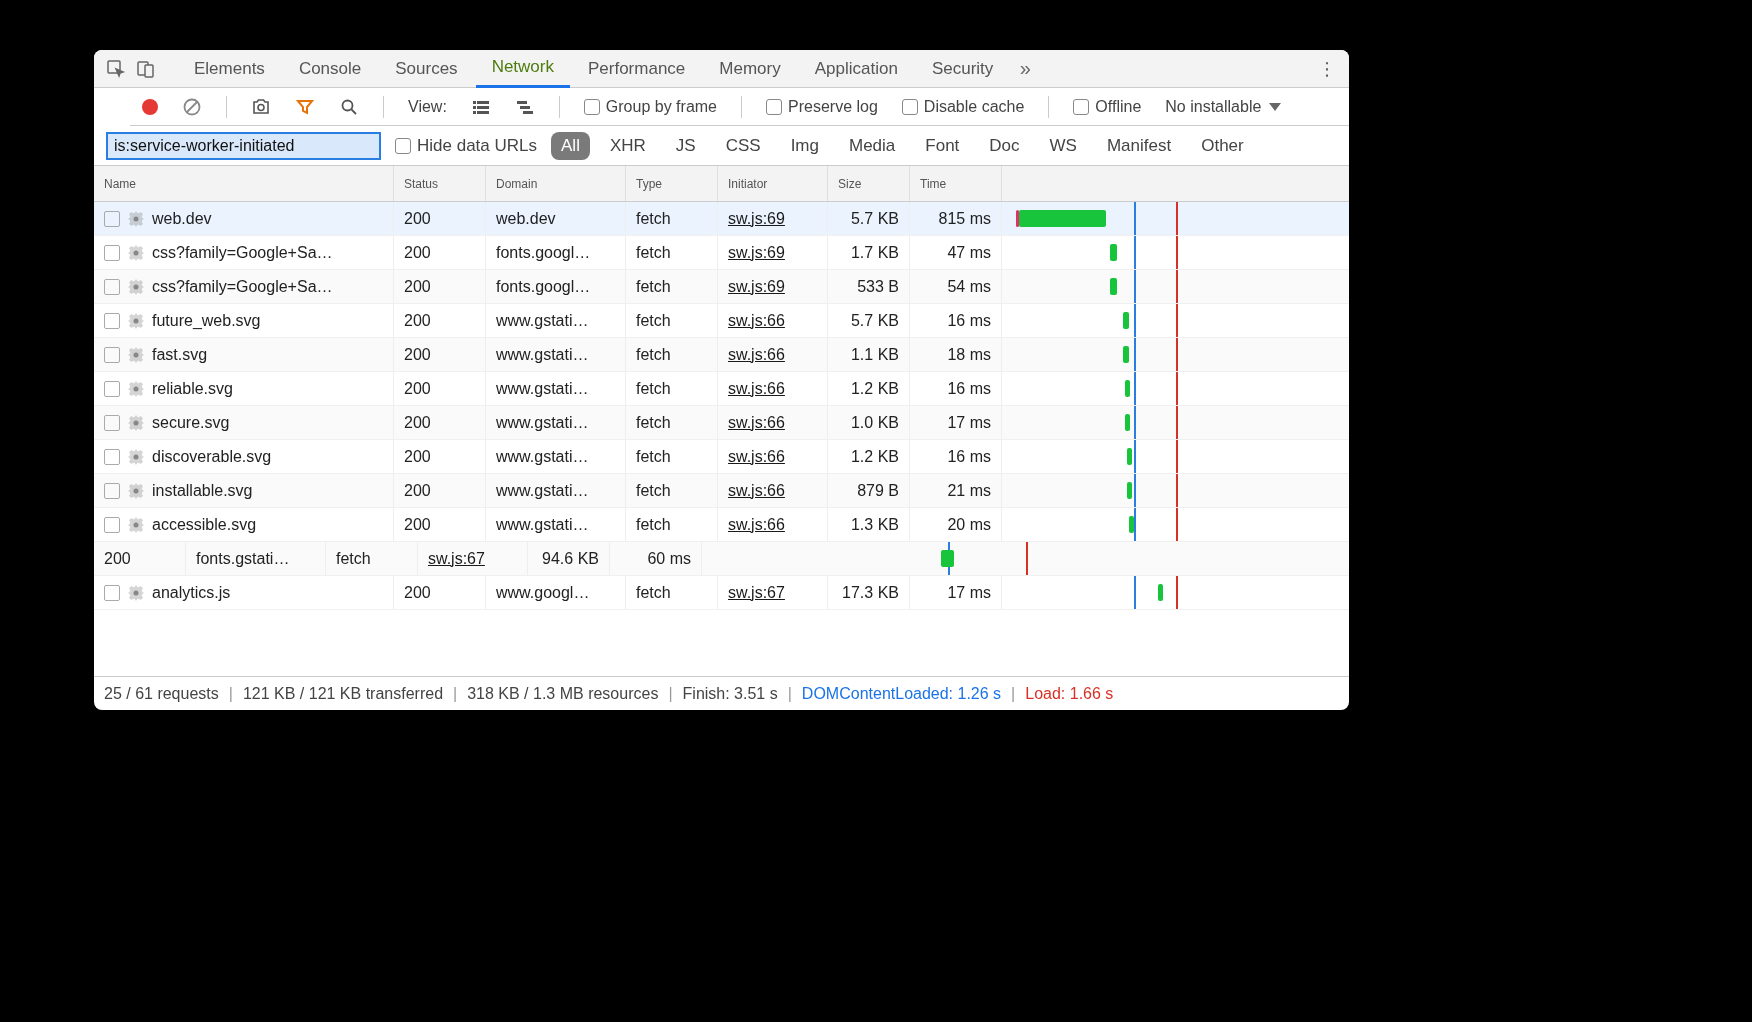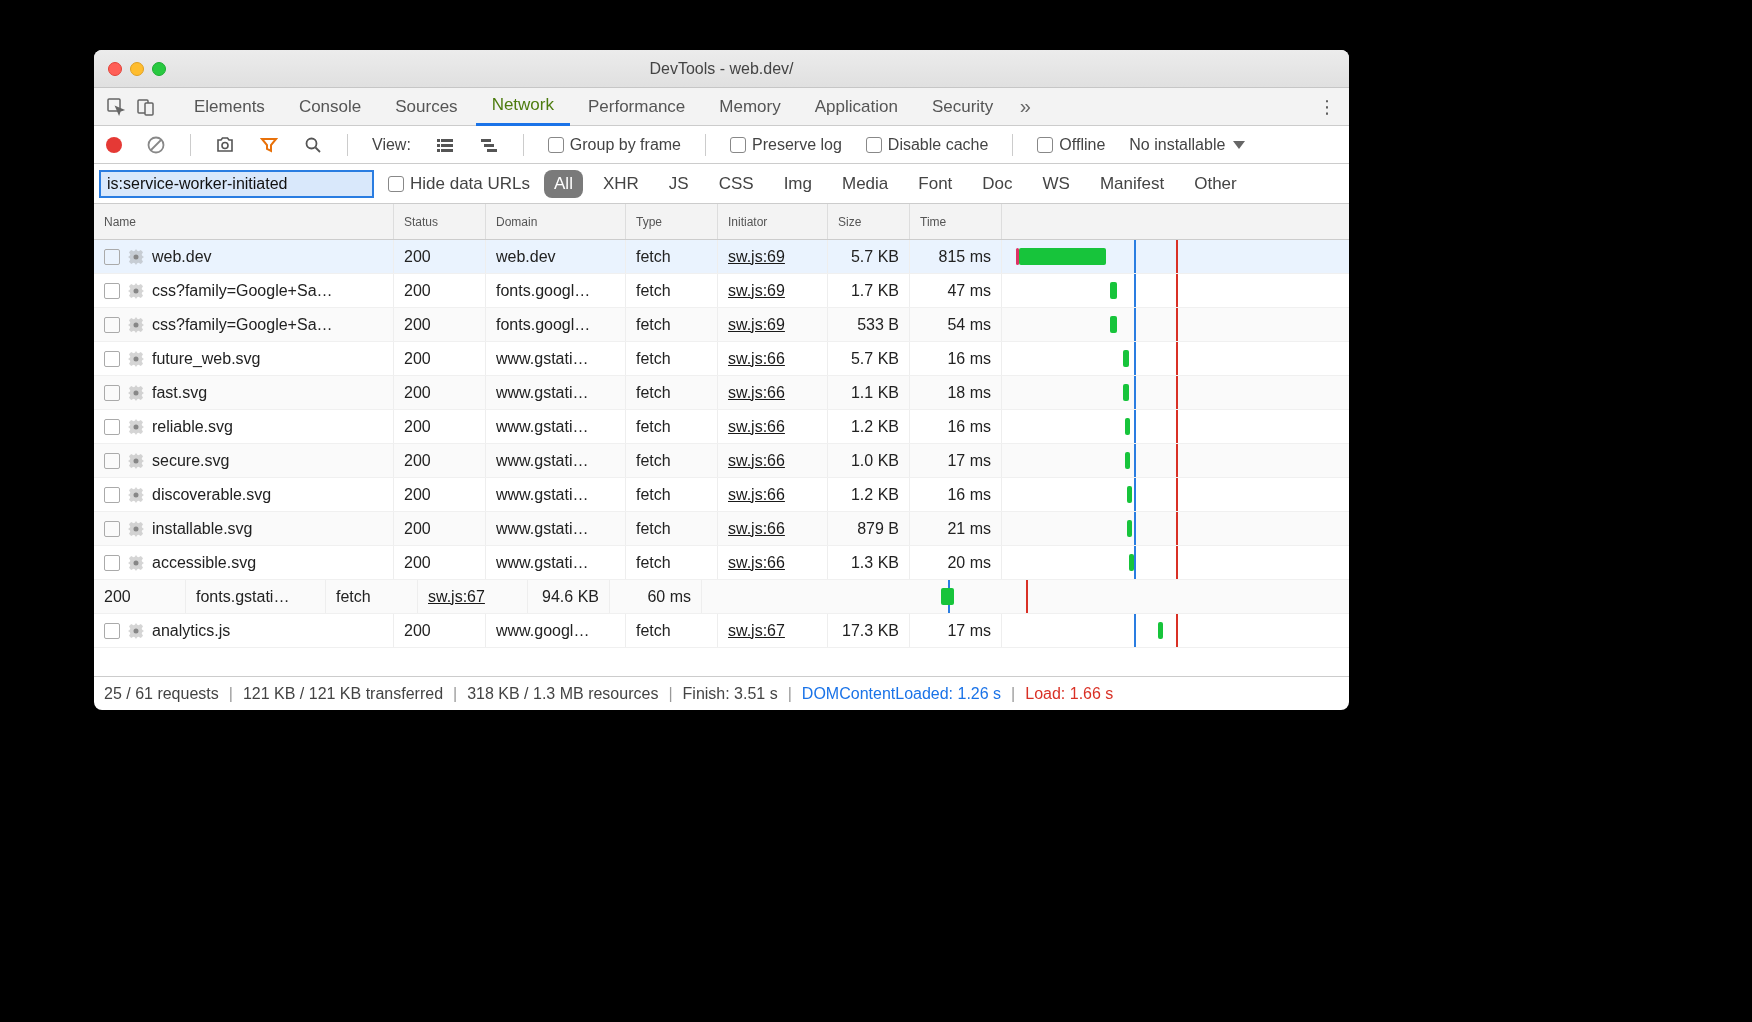--- a/index.html
+++ b/index.html
@@ -60,31 +60,32 @@
   
   .toolbar {
     height: 38px;
     border-bottom:1px solid #ccc;
     display:flex;
     align-items:center;
     gap:24px;
     padding: 0 12px;
     font-size:16px;
     color:#444;
+    margin-left:36px;
   }
   .rec-dot{width:16px;height:16px;border-radius:50%;background:#e53935; cursor:pointer;}
   .toolbar .ic{width:20px;height:20px;color:#666;cursor:pointer;display:flex;align-items:center;justify-content:center;}
   .divider{width:1px;height:22px;background:#ccc;}
   .cb{ width:16px;height:16px;border:1.5px solid #888;border-radius:3px;display:inline-block;vertical-align:middle;margin-right:6px;cursor:pointer;}
   .toolbar .opt{display:flex;align-items:center;cursor:pointer;}
   .throttle{display:flex;align-items:center;gap:8px;cursor:pointer;}
   .caret-down{width:0;height:0;border-left:6px solid transparent;border-right:6px solid transparent;border-top:8px solid #666;}
   
   .filterbar{
-    height:40px;border-bottom:1px solid #ccc;display:flex;align-items:center;gap:14px;padding:0 5px;
+    height:40px;border-bottom:1px solid #ccc;display:flex;align-items:center;gap:14px;padding:0 12px;
     font-size:17px;color:#444;
   }
   .filter-input{
     width:275px;height:28px;border:2px solid #2a7de1;background:#d9e8fb;
     padding:0 6px;font-size:16px;color:#111;outline:none;
   }
   .chip{padding:4px 10px;border-radius:8px;cursor:pointer;}
   .chip.active{background:#7a7a7a;color:#fff;}
   
   .table{flex:1;display:flex;flex-direction:column;overflow:hidden;}
@@ -123,28 +124,20 @@
   .c-size{width:82px;}
   .c-time{width:92px;}
   
   svg{display:block;}
 </style>
 </head>
 <body>
 
 <div class="window">
 
-  <div class="titlebar">
-    <div class="traffic-lights">
-      <div class="tl red"></div>
-      <div class="tl yel"></div>
-      <div class="tl grn"></div>
-    </div>
-    <div class="title">DevTools - web.dev/</div>
-  </div>
 
   <div class="panel-tabs">
     <div class="iconbtn">
       <svg width="20" height="20" viewBox="0 0 20 20" fill="none" stroke="#666" stroke-width="1.5">
           <rect x="2" y="2" width="12" height="12" rx="1"></rect>
           <path d="M10 10 L17 13 L14 14 L13 17 Z" fill="#666"></path>
         </svg>
     </div>
     <div class="iconbtn">
       <svg width="20" height="20" viewBox="0 0 20 20" fill="none" stroke="#666" stroke-width="1.5">

